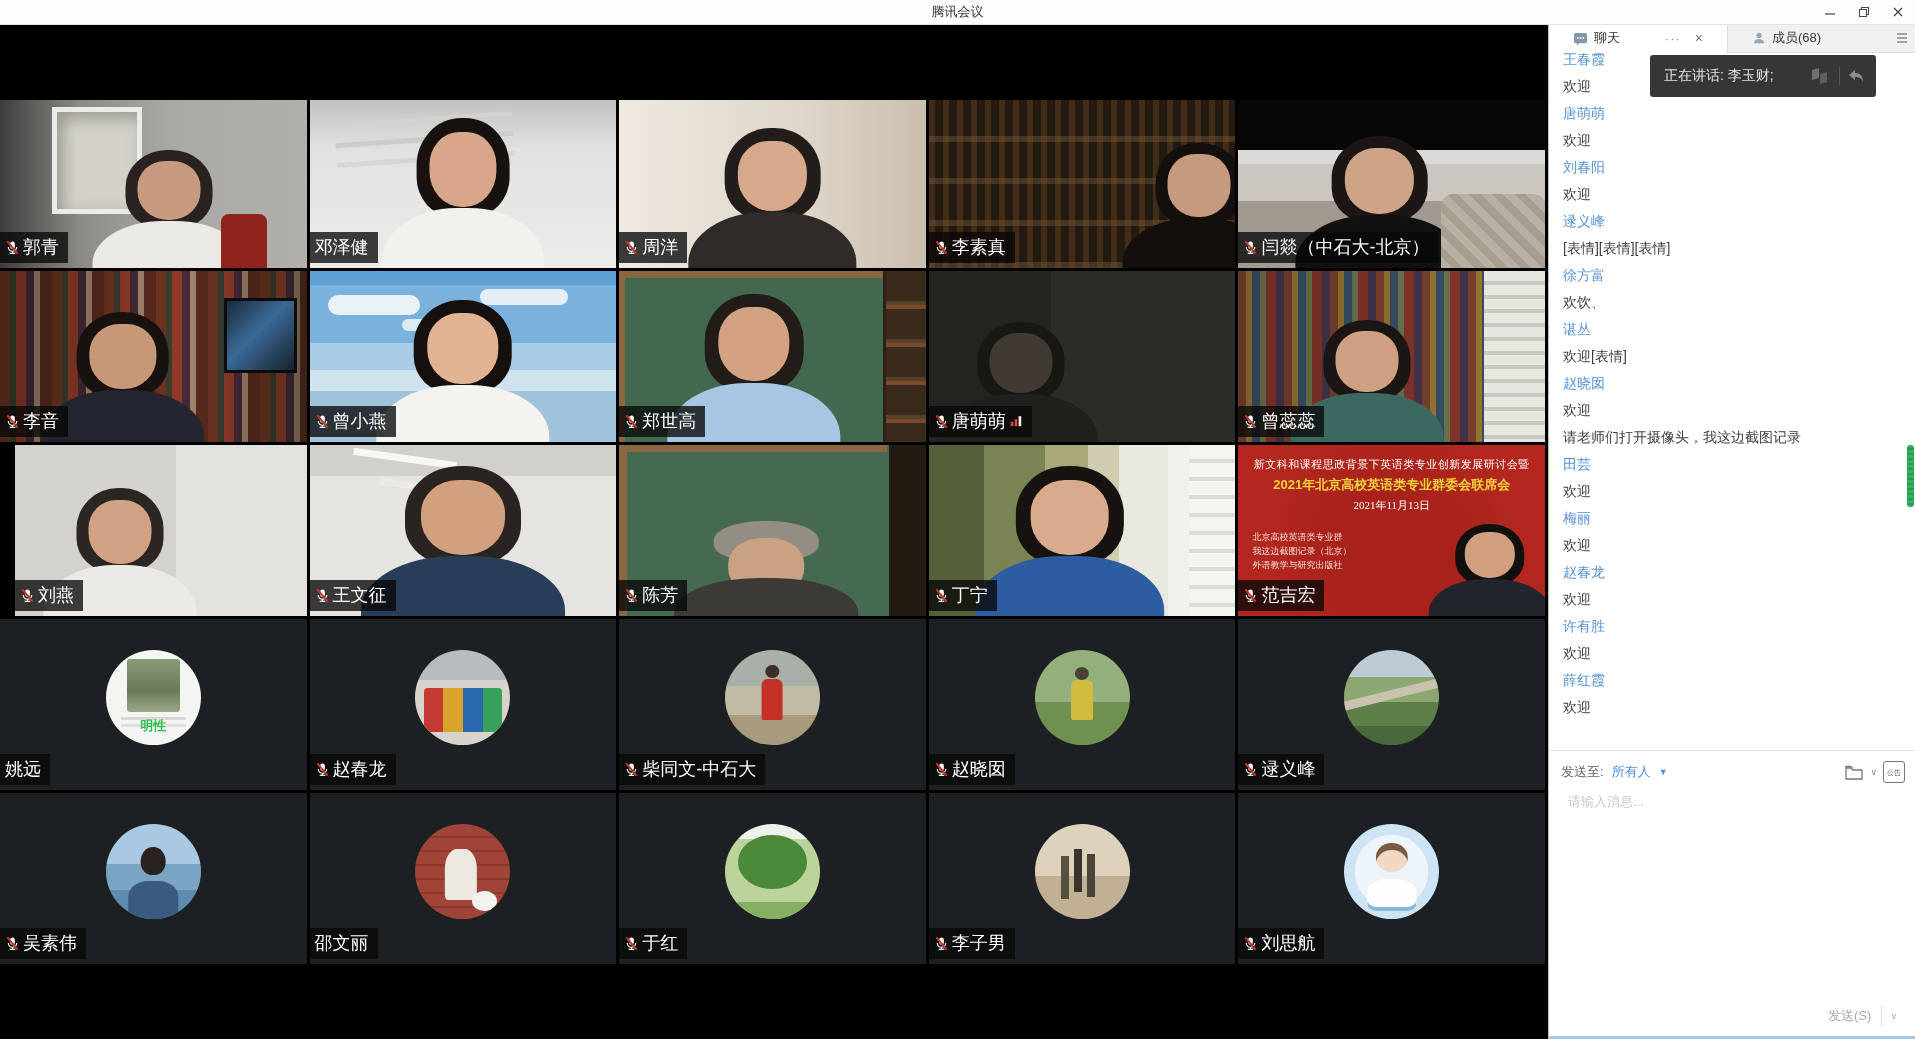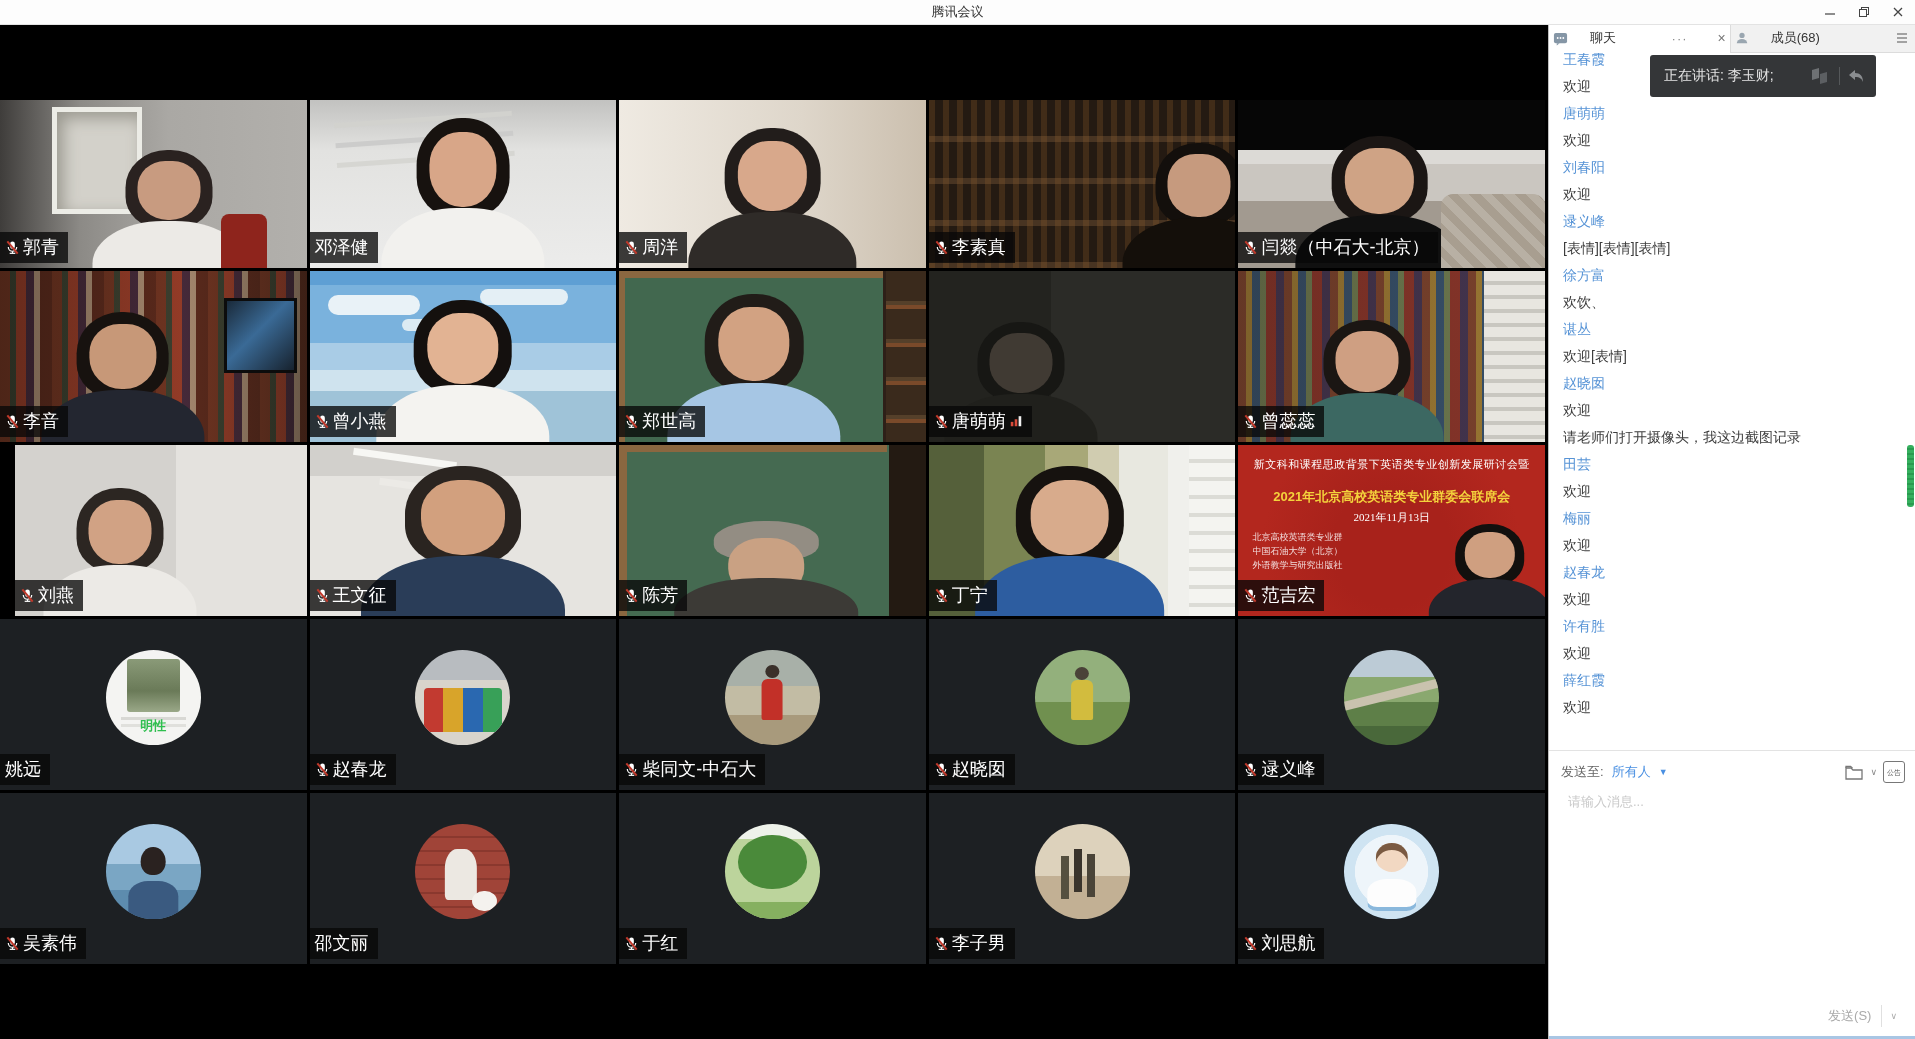--- a/index.html
+++ b/index.html
@@ -106,21 +106,21 @@
 
   .s-dingning{background:linear-gradient(90deg,#55603a 0 18%,#7a8452 18% 38%,#a8a878 38% 52%,#d0ccb0 52% 62%,#e8e8e0 62% 78%,#f0f0ec 78%);}
   .s-dingning::after{content:"";position:absolute;right:0;top:0;width:15%;height:100%;
       background:repeating-linear-gradient(180deg,#f4f4f0 0 14px,#dcdcd6 14px 18px);}
   .s-dingning .person{--px:46%;--pw:185px;--ph:150px;--hair:#16120f;--skin:#d8ab8c;--shirt:#2d5da0;}
 
   .s-fanjihong{background:radial-gradient(circle at 50% 60%,#a8221b 0 32%,#b3271e 70%);}
   .s-fanjihong .person{--px:82%;--pw:120px;--ph:92px;--hair:#12100e;--skin:#cf9f80;--shirt:#23252c;z-index:2;}
   .poster{position:absolute;inset:0;z-index:1;color:#fff;text-align:center;padding-top:12px;}
   .pl0{font-size:11px;letter-spacing:.5px;}
-  .pl1{font-size:13px;font-weight:bold;color:#f4d23c;margin-top:16px;}
+  .pl1{font-size:13px;font-weight:bold;color:#f4d23c;margin-top:4px;}
   .pl2{font-size:11px;margin-top:4px;font-family:Liberation Serif, serif;}
   .pl3,.pl4,.pl5{position:absolute;left:14px;font-size:9px;color:#f2dcdc;text-align:left;}
   .pl3{top:86px;} .pl4{top:100px;} .pl5{top:114px;}
 
   
   .av{position:relative;width:95px;height:95px;border-radius:50%;overflow:hidden;margin-bottom:14px;background:#e8e8e6;}
   .av-text{position:absolute;bottom:11%;width:100%;text-align:center;color:#2fbf4f;font-size:13px;font-weight:bold;z-index:2;}
 
   .a-yaoyuan .av{background:#f4f4f2;}
   .a-yaoyuan .av::before{content:"";position:absolute;left:22%;top:9%;width:56%;height:56%;
@@ -174,21 +174,21 @@
       transform:translateX(-50%);background:#f2d8c2;border-radius:50%;
       box-shadow:inset 0 7px 0 #7a5a42;}
   .a-liusihang .av::after{content:"";position:absolute;left:50%;bottom:8%;width:52%;height:34%;
       transform:translateX(-50%);background:#fdfdfd;border-radius:40% 40% 20% 20%;
       box-shadow:inset 0 -4px 0 #8ab8dc;}
 
   
   #chat-panel{position:absolute;top:24px;left:1548px;right:0;bottom:0;background:#fff;
       border-left:1px solid #bfbfbf;display:flex;flex-direction:column;}
   #tabbar{height:29px;display:flex;align-items:stretch;background:#fff;flex:0 0 auto;}
-  .tab{display:flex;align-items:center;font-size:13px;color:#333;padding:0 4px;gap:22px;}
+  .tab{display:flex;align-items:center;font-size:13px;color:#333;padding:0 24px;gap:6px;}
   #tab-chat{flex:1.15;background:#fff;border-bottom:1px solid #fff;}
   #tab-chat .spacer{flex:1;}
   #tab-chat .tab-more{color:#888;letter-spacing:1px;}
   #tab-chat .tab-close{color:#777;margin-left:8px;font-size:14px;}
   #tab-members{flex:1;background:#f1f1f1;border-left:1px solid #dcdcdc;border-bottom:1px solid #dcdcdc;}
   #tab-menu{width:26px;background:#f1f1f1;border-bottom:1px solid #dcdcdc;display:flex;align-items:center;justify-content:center;}
 
   #chat-body{position:relative;flex:1;overflow:hidden;}
   #msg-list{padding:0 0 0 14px;margin-top:-7px;}
   .m-s{font-size:14px;line-height:27px;color:#5693d6;white-space:nowrap;}
@@ -485,21 +485,21 @@
             </svg>
             <span>丁宁</span>
           </div>
         </div>
         <div class="tile s-fanjihong">
           <div class="poster">
             <div class="pl0">新文科和课程思政背景下英语类专业创新发展研讨会暨</div>
             <div class="pl1">2021年北京高校英语类专业群委会联席会</div>
             <div class="pl2">2021年11月13日</div>
             <div class="pl3">北京高校英语类专业群</div>
-            <div class="pl4">中国石油大学（北京）</div>
+            <div class="pl4">我这边截图记录（北京）</div>
             <div class="pl5">外语教学与研究出版社</div>
           </div>
           <div class="person">
             <div class="hair"></div>
             <div class="face"></div>
             <div class="body"></div>
           </div>
           <div class="nametag">
             <svg class="mic" viewBox="0 0 16 16" width="15" height="15">
               <rect x="5.5" y="1.5" width="5" height="8" rx="2.5" fill="#fff"></rect>

